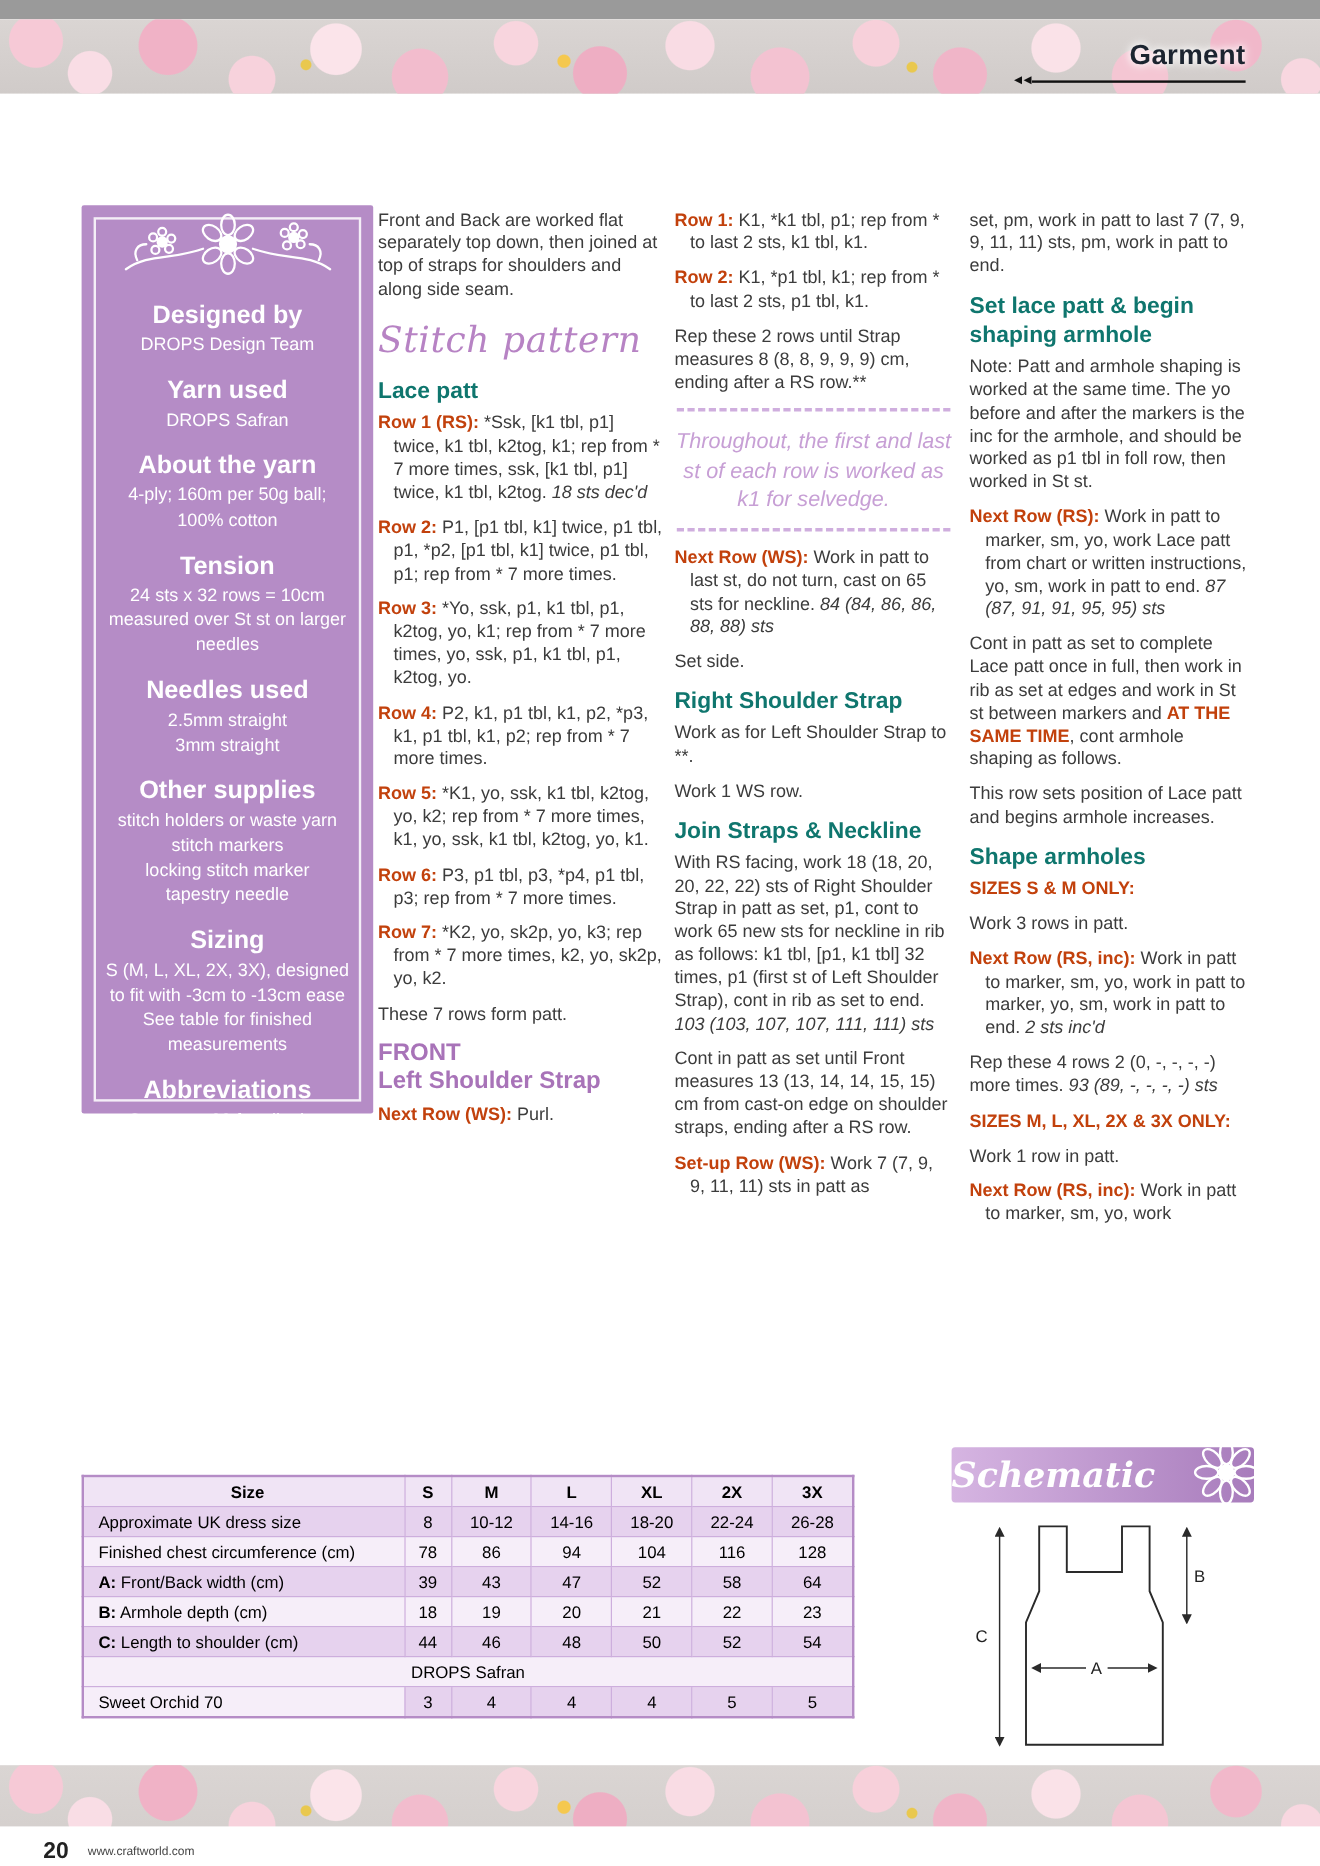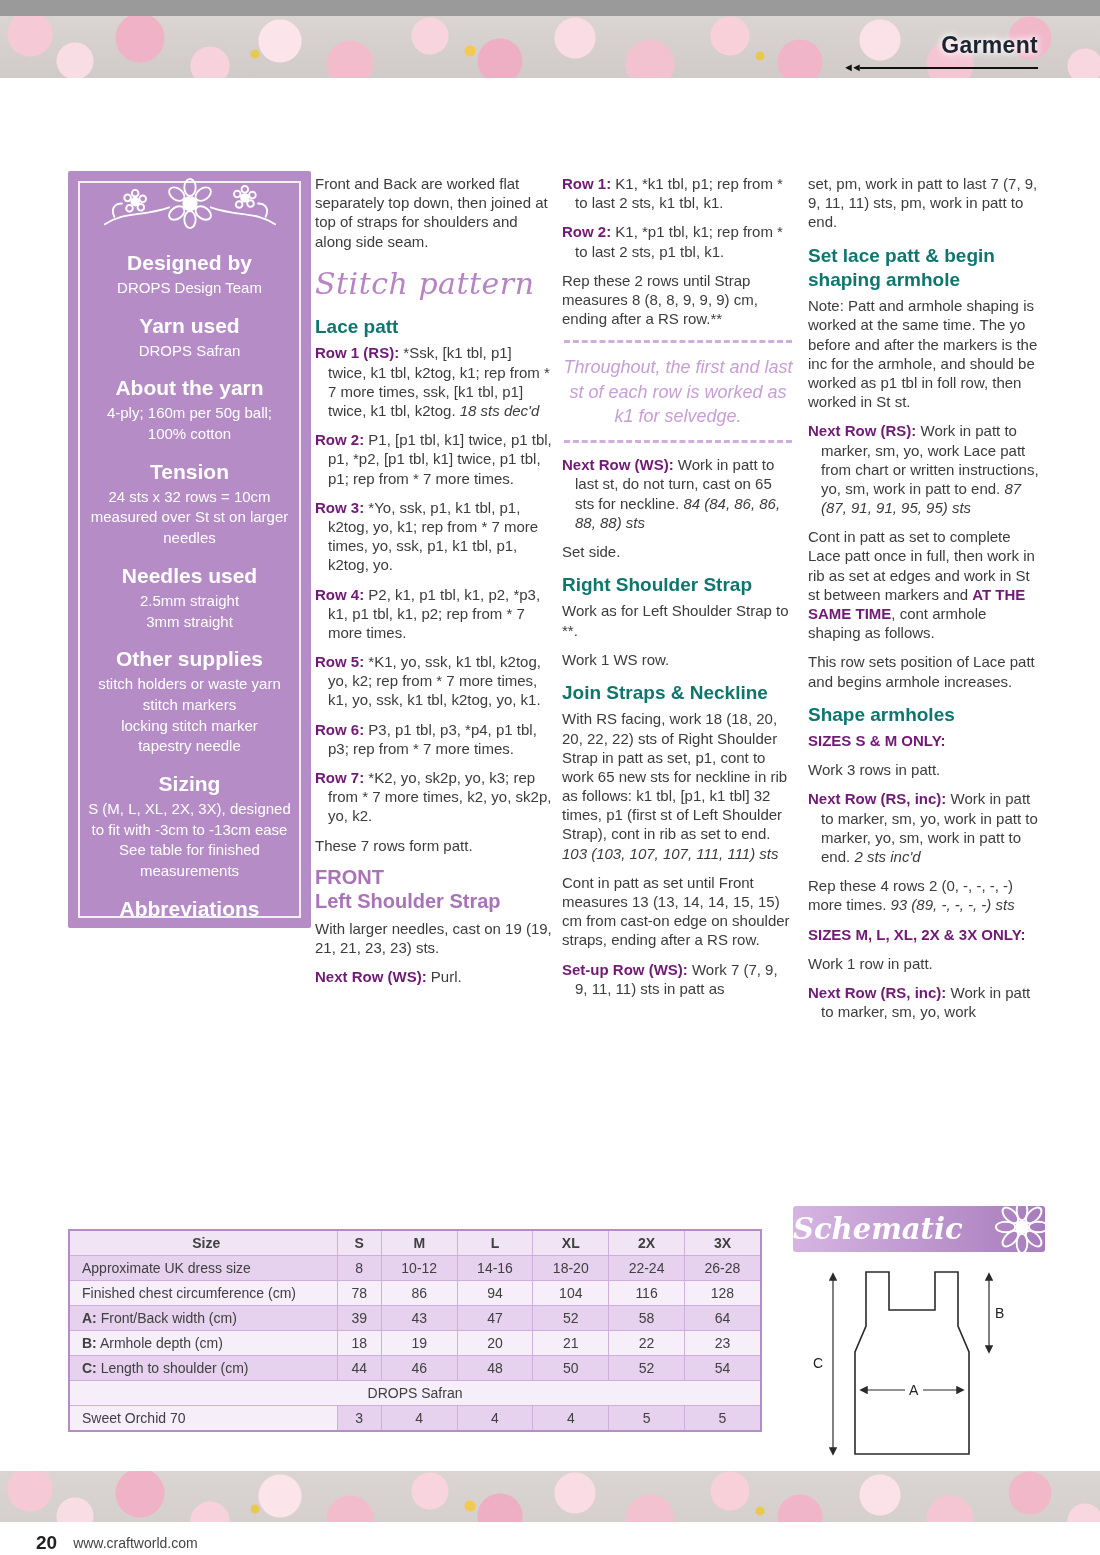--- a/index.html
+++ b/index.html
@@ -54,36 +54,36 @@
   .sb-section { margin-bottom:15px; }
   .sb-heading { font-weight:700; font-size:21px; margin-bottom:3px; }
   .sb-body { font-size:15px; line-height:1.38; white-space:pre-line; }
 
   
   .col { position:absolute; top:158px; font-size:15px; line-height:1.28; }
   .col-1 { left:315px; width:238px; }
   .col-2 { left:562px; width:232px; }
   .col-3 { left:808px; width:233px; }
   .para { margin:0 0 10px; }
-  .para strong { color:#701a75; }
+  .para strong { color:#c2410c; }
   .para em { font-style:italic; }
   .para.hang { padding-left:13px; text-indent:-13px; }
   .script-heading { font-family:"DejaVu Serif", serif; font-style:italic; font-size:30px;
                     color:#b783c4; margin:14px 0 10px; letter-spacing:.5px; }
   .sub-heading { font-weight:700; font-size:19px; color:#0f766e; margin:12px 0 4px; }
   .big-heading { font-weight:700; font-size:20px; color:#a873b8; margin:10px 0 6px;
                  white-space:pre-line; line-height:1.2; }
   .dash-divider { border-top:3px dashed #cfaede; margin:12px 2px; }
   .note { font-style:italic; font-size:18px; color:#c79fd5; text-align:center;
           line-height:1.35; margin:10px 0; }
 
   
-  .size-table { position:absolute; left:68px; top:1213px; width:694px;
+  .size-table { position:absolute; left:68px; top:1213px; width:644px;
                 border-collapse:collapse; border:2px solid #b58cc6;
-                font-size:14px; color:#404040; background:#fbf7fc; }
+                font-size:14px; color:#000000; background:#fbf7fc; }
   .size-table th, .size-table td { border:1px solid #cdaedd; padding:4px 6px;
                 text-align:center; height:19px; }
   .size-table .label-col { text-align:left; width:268px; padding-left:12px; }
   .size-table thead th { background:#f0e4f5; font-weight:700; }
   .size-table thead th.label-col { text-align:center; }
   .size-table tr.odd td { background:#e6d2ee; }
   .size-table tr.even td { background:#f6eef9; }
   .size-table tr.yarn-head td { background:#f6eef9; text-align:center; }
   .size-table tr.yarn-row td { background:#e6d2ee; }
   .size-table tr.yarn-row td.label-col { background:#f6eef9; }
@@ -96,21 +96,21 @@
   .schematic-title { font-family:"DejaVu Serif", serif; font-style:italic; font-weight:700;
                      font-size:29px; color:#fff; }
   .schematic-flower { position:absolute; right:-6px; top:-8px; }
   .schematic-diagram { display:block; margin-top:4px; }
 
   
   .footer-strip { position:absolute; left:0; right:0; top:1506px; height:42px;
                   background:#fff; z-index:3; display:flex; align-items:center;
                   padding-left:36px; }
   .footer-page { font-weight:700; font-size:19px; color:#222; }
-  .footer-site { font-size:14px; color:#444; margin-left:16px; }
+  .footer-site { font-size:10px; color:#444; margin-left:16px; }
 </style>
 </head>
 <body>
 
 <div class="page">
 
   <div class="floral floral-top"></div>
 
   <div class="header">
     <div class="header-label">Garment</div>
@@ -197,21 +197,20 @@
       <p class="para hang"><strong>Row 1 (RS): </strong>*Ssk, [k1 tbl, p1] twice, k1 tbl, k2tog, k1; rep from * 7 more times, ssk, [k1 tbl, p1] twice, k1 tbl, k2tog. <em>18 sts dec'd</em></p>
       <p class="para hang"><strong>Row 2: </strong>P1, [p1 tbl, k1] twice, p1 tbl, p1, *p2, [p1 tbl, k1] twice, p1 tbl, p1; rep from * 7 more times.</p>
       <p class="para hang"><strong>Row 3: </strong>*Yo, ssk, p1, k1 tbl, p1, k2tog, yo, k1; rep from * 7 more times, yo, ssk, p1, k1 tbl, p1, k2tog, yo.</p>
       <p class="para hang"><strong>Row 4: </strong>P2, k1, p1 tbl, k1, p2, *p3, k1, p1 tbl, k1, p2; rep from * 7 more times.</p>
       <p class="para hang"><strong>Row 5: </strong>*K1, yo, ssk, k1 tbl, k2tog, yo, k2; rep from * 7 more times, k1, yo, ssk, k1 tbl, k2tog, yo, k1.</p>
       <p class="para hang"><strong>Row 6: </strong>P3, p1 tbl, p3, *p4, p1 tbl, p3; rep from * 7 more times.</p>
       <p class="para hang"><strong>Row 7: </strong>*K2, yo, sk2p, yo, k3; rep from * 7 more times, k2, yo, sk2p, yo, k2.</p>
       <p class="para">These 7 rows form patt.</p>
       <div class="big-heading">FRONT
 Left Shoulder Strap</div>
-      <p class="para">With larger needles, cast on 19 (19, 21, 21, 23, 23) sts.</p>
       <p class="para"><strong>Next Row (WS): </strong>Purl.</p>
     </div>
   <div class="col col-2">
       <p class="para hang"><strong>Row 1: </strong>K1, *k1 tbl, p1; rep from * to last 2 sts, k1 tbl, k1.</p>
       <p class="para hang"><strong>Row 2: </strong>K1, *p1 tbl, k1; rep from * to last 2 sts, p1 tbl, k1.</p>
       <p class="para">Rep these 2 rows until Strap measures 8 (8, 8, 9, 9, 9) cm, ending after a RS row.**</p>
       <div class="dash-divider"></div>
       <div class="note">Throughout, the first and last st of each row is worked as k1 for selvedge.</div>
       <div class="dash-divider"></div>
       <p class="para hang"><strong>Next Row (WS): </strong>Work in patt to last st, do not turn, cast on 65 sts for neckline. <em>84 (84, 86, 86, 88, 88) sts</em></p>

